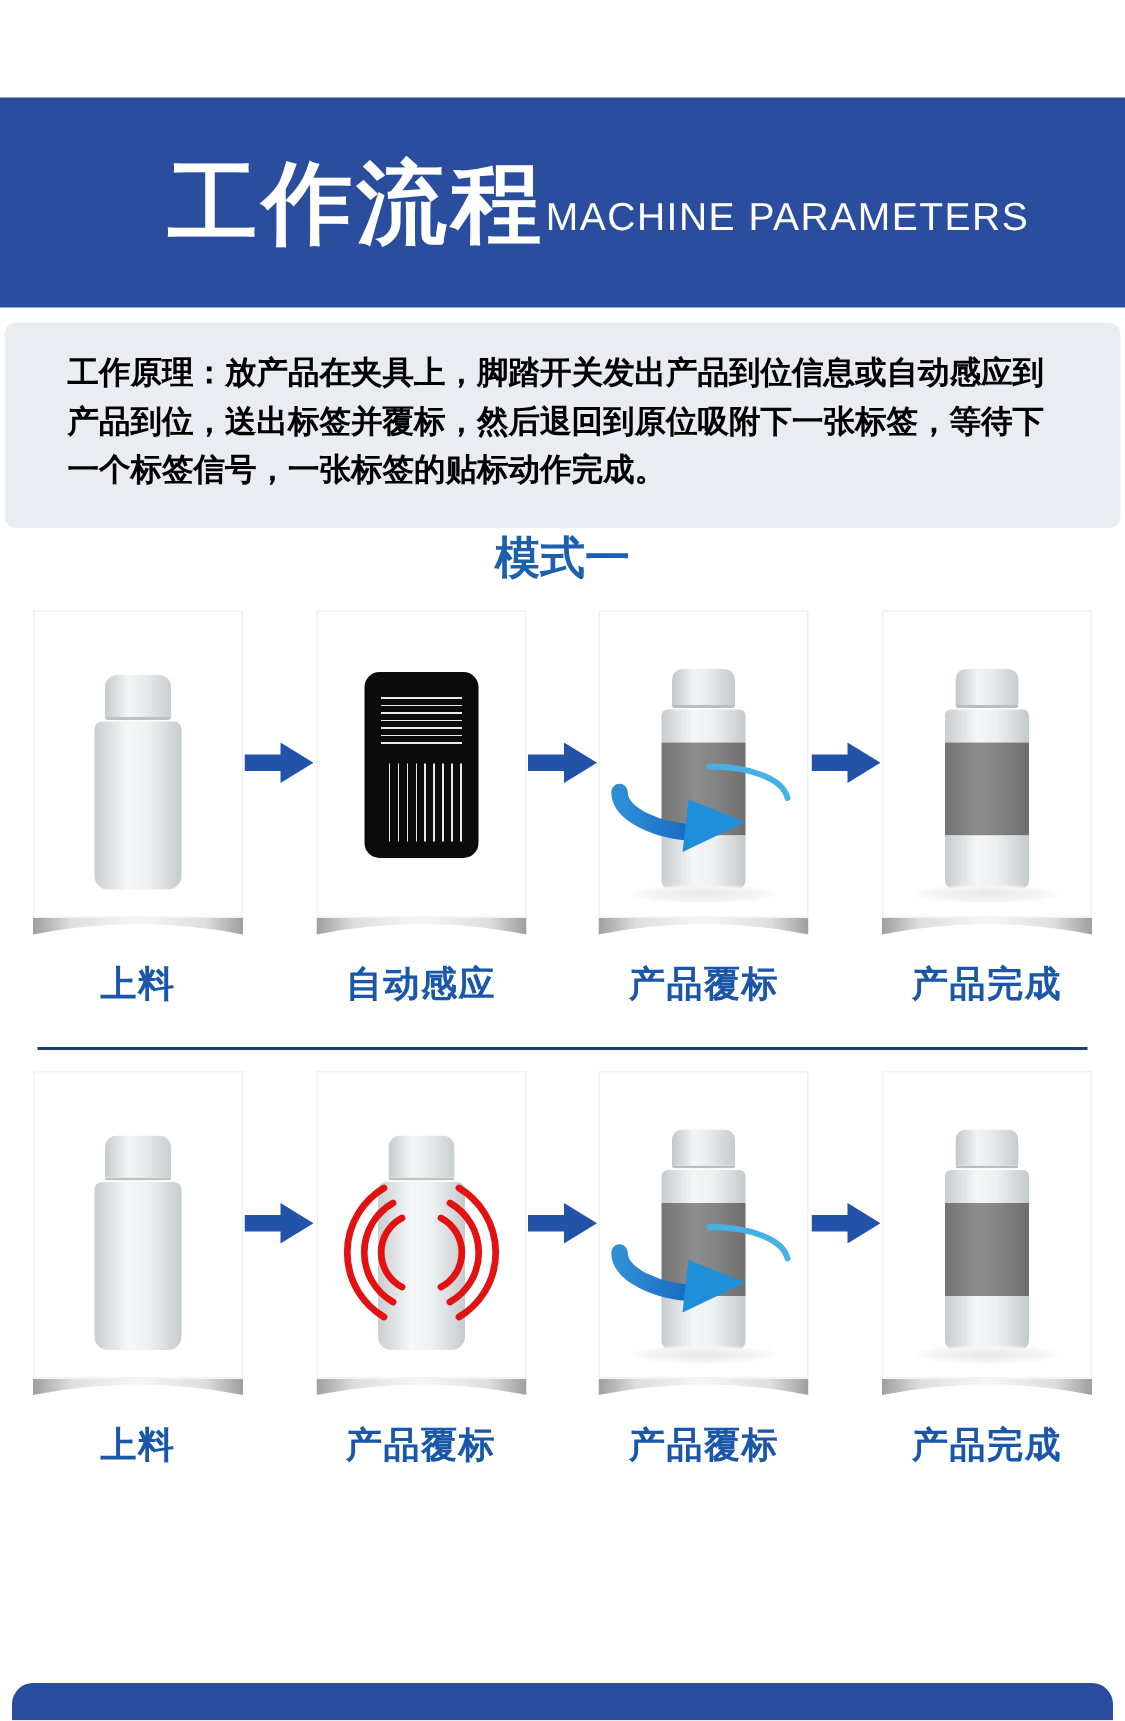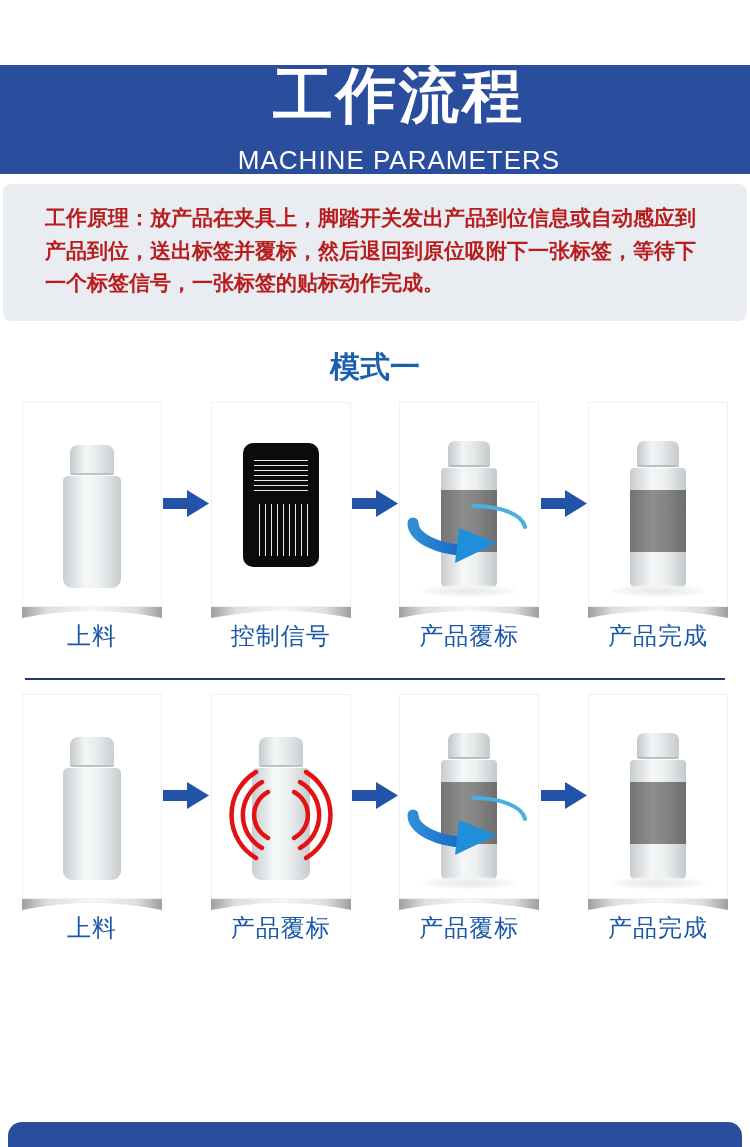--- a/index.html
+++ b/index.html
@@ -10,23 +10,23 @@
     position:relative;
     width:750px; height:1147px;
     margin:0 auto;
     background:#ffffff;
     overflow:hidden;
   }
 
   
   .top-space { height:65px; }
   .hero {
-    height:109px;
+    height:140px;
     background:#2a4d9e;
-    display:flex; flex-direction:column;
+    display:flex; flex-direction:row;
     align-items:center; justify-content:center;padding-left:48px;
   }
   .hero-title {
     color:#ffffff;
     font-size:60px;
     font-weight:800;
     letter-spacing:3px;
     line-height:1.05;
   }
   .hero-sub {
@@ -39,52 +39,52 @@
 
   
   .principle-panel {
     margin:10px 3px 0 3px;
     background:#e9ecf1;
     border-radius:8px;
     padding:18px 42px 21px 42px;
     font-size:21px;
     line-height:1.55;
     font-weight:600;
-    color:#b91c1c;
+    color:#000000;
     text-align:left;
   }
 
   
   .mode-title {
     text-align:center;
     color:#1c5fad;
     font-size:30px;
     font-weight:bold;
-    margin-top:26px;
   }
   .flow-row {
     display:flex;
     justify-content:space-between;
     align-items:flex-start;
     padding:0 22px;
     margin-top:14px;
   }
   .step { width:140px; text-align:center; }
   .card {
     position:relative;
     width:140px; height:205px;
     background:#ffffff;
     border:1px solid #f1f1f1;
     display:flex; align-items:flex-start; justify-content:center;
     overflow:visible;
   }
   .curl { display:block; width:140px; height:13px; }
   .step-label {
+    margin-top:15px;
     font-size:24px;
-    font-weight:normal;
+    font-weight:bold;
     color:#1a57a8;
     letter-spacing:1px;
   }
   .flow-arrow { margin-top:88px; flex:0 0 auto; }
 
   .divider {
     margin:26px 25px 0 25px;
     border-top:2px solid #1d3c74;
     height:0;
   }
@@ -212,21 +212,21 @@
     <div class="step">
       <div class="card">
         <div class="pedal">
           <div class="pedal-hlines"></div>
           <div class="pedal-vlines"></div>
         </div>
       </div>
       <svg class="curl" viewBox="0 0 140 13">
         <path d="M0 0 H140 V11 Q70 -3 0 11 Z" fill="url(#curlg)"></path>
       </svg>
-      <div class="step-label">控制信号</div>
+      <div class="step-label">自动感应</div>
     </div>
 
     <svg class="flow-arrow" width="46" height="27" viewBox="0 0 46 27">
       <polygon points="0,8 24,8 24,0 46,13.5 24,27 24,19 0,19" fill="#2253a8"></polygon>
     </svg>
 
     <div class="step">
       <div class="card">
         <div class="tall-bottle">
           <div class="tcap"></div>

